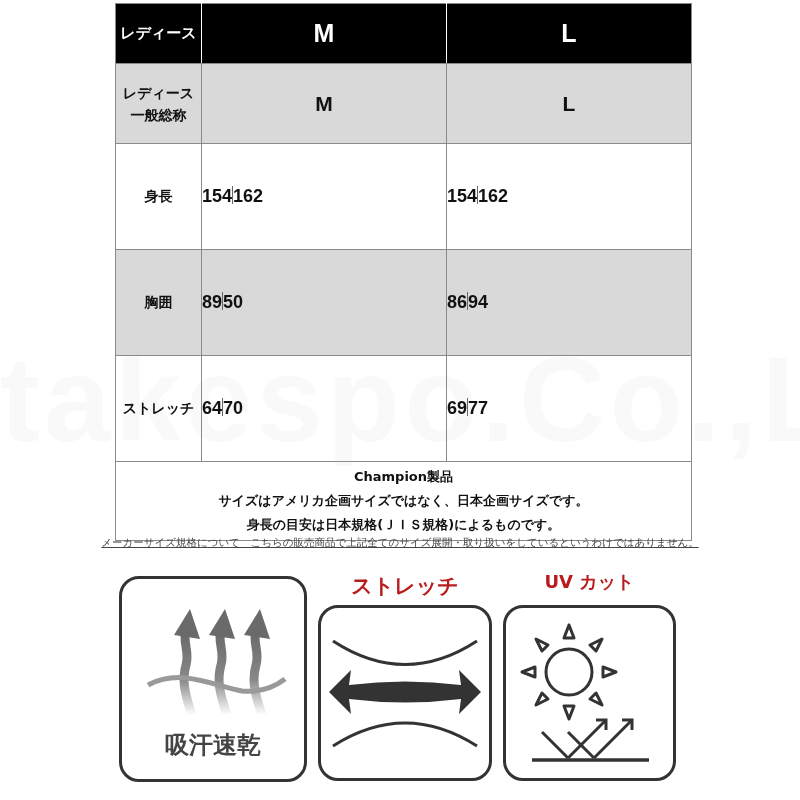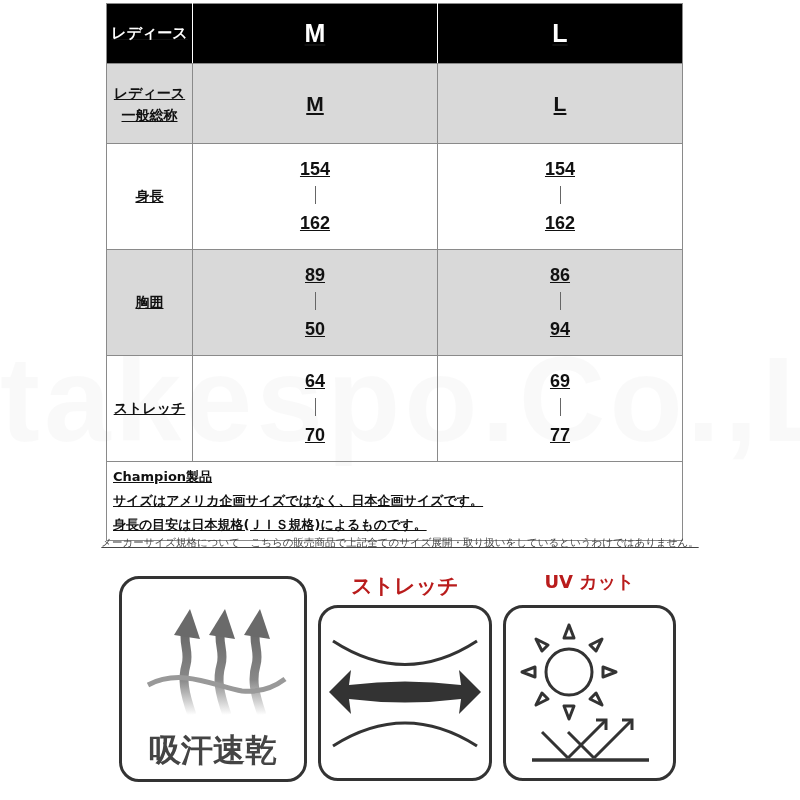--- a/index.html
+++ b/index.html
@@ -6,43 +6,43 @@
   body {
     width:800px; height:800px; background:#ffffff; position:relative; overflow:hidden;
     font-family:"DejaVu Sans","Liberation Sans",sans-serif; color:#111;
   }
   .watermark {
     position:absolute; left:0; top:330px; width:800px; text-align:center;
     font-family:"Liberation Sans",sans-serif; font-size:120px; font-weight:bold;
     color:rgba(0,0,0,0.025); letter-spacing:4px; white-space:nowrap; pointer-events:none;
   }
   table.size {
-    position:absolute; left:106px; top:3px; width:576px;
-    border-collapse:collapse; table-layout:fixed;text-decoration:underline;
+    position:absolute; left:115px; top:3px; width:576px;
+    border-collapse:collapse; table-layout:fixed;
   }
   table.size td {
     border:1px solid #8a8a8a; text-align:center; vertical-align:middle; padding:0;
   }
   col.c0 { width:86px; }
   col.c1 { width:245px; }
   col.c2 { width:245px; }
   tr.hdr td { background:#000; color:#fff; height:59px; }
   tr.hdr td.lbl { font-size:15px; font-weight:bold; border-right-color:#fff; }
   tr.hdr td.val { font-family:"Liberation Sans",sans-serif; font-size:25px; font-weight:bold; }
   tr.hdr td.c1 { border-right:1px solid #fff; }
   tr.gen td { background:#d9d9d9; height:79px; }
   tr.gen td.lbl { font-size:14px; font-weight:bold; line-height:22px; }
   tr.gen td.val { font-family:"Liberation Sans",sans-serif; font-size:21px; font-weight:bold; }
   tr.meas td { height:105px; }
   tr.meas.shade td { background:#d9d9d9; }
   tr.meas td.lbl { font-size:14px; font-weight:bold; }
-  .range { display:flex; flex-direction:column; align-items:center; font-family:"Liberation Sans",sans-serif; font-size:18px; font-weight:bold; line-height:21px; }
+  .range { display:flex; flex-direction:row; align-items:center; font-family:"Liberation Sans",sans-serif; font-size:18px; font-weight:bold; line-height:21px; }
   .range .sep { width:1px; height:18px; background:#666; margin:6px 0 9px; }
   tr.note td {
-    text-align:left; padding:3px 6px; font-size:13px; font-weight:bold; line-height:24px;
+    text-align:center; padding:3px 6px; font-size:13px; font-weight:bold; line-height:24px;
   }
   .disclaimer {
     position:absolute; left:0; top:536px; width:800px; text-align:center;
     font-size:10.5px; color:#444; white-space:nowrap;text-decoration:underline;
   }
   .icon-box {
     position:absolute; border:3px solid #333; border-radius:20px; background:#fff; box-sizing:border-box;
   }
   .icon-label {
     position:absolute; font-weight:bold; color:#b91c1c; text-align:center; white-space:nowrap;
@@ -150,21 +150,21 @@
       <path d="M105 128 C 97 105, 95 92, 99 78 C 103 64, 95 56, 99 40"></path>
       <path d="M140 128 C 132 105, 130 92, 134 78 C 138 64, 130 56, 134 40"></path>
     </g>
     <g fill="#6a6a6a">
       <polygon points="52,48 68,22 78,52"></polygon>
       <polygon points="87,48 103,22 113,52"></polygon>
       <polygon points="122,48 138,22 148,52"></polygon>
     </g>
     <path d="M26 98 C 60 80, 95 100, 120 104 C 140 106, 155 98, 163 92" fill="none" stroke="#999" stroke-width="5"></path>
   </svg>
-  <div class="icon-label" style="left:0; width:182px; top:150px; font-size:32px; color:#444;">吸汗速乾</div>
+  <div class="icon-label" style="left:0; width:182px; top:150px; font-size:24px; color:#444;">吸汗速乾</div>
 </div>
 
 <div class="icon-label" style="left:318px; width:174px; top:572px; font-size:21px;">ストレッチ</div>
 <div class="icon-box" style="left:318px; top:605px; width:174px; height:176px;">
   <svg width="168" height="170" viewBox="0 0 168 170" style="position:absolute; left:0; top:0;">
     <path d="M12 33 Q 84 80 156 33" fill="none" stroke="#333" stroke-width="3"></path>
     <path d="M12 138 Q 84 92 156 138" fill="none" stroke="#333" stroke-width="3"></path>
     <path d="M8 84 L 30 62 L 28 77 Q 84 70 140 77 L 138 62 L 160 84 L 138 106 L 140 91 Q 84 98 28 91 L 30 106 Z" fill="#333"></path>
   </svg>
 </div>

